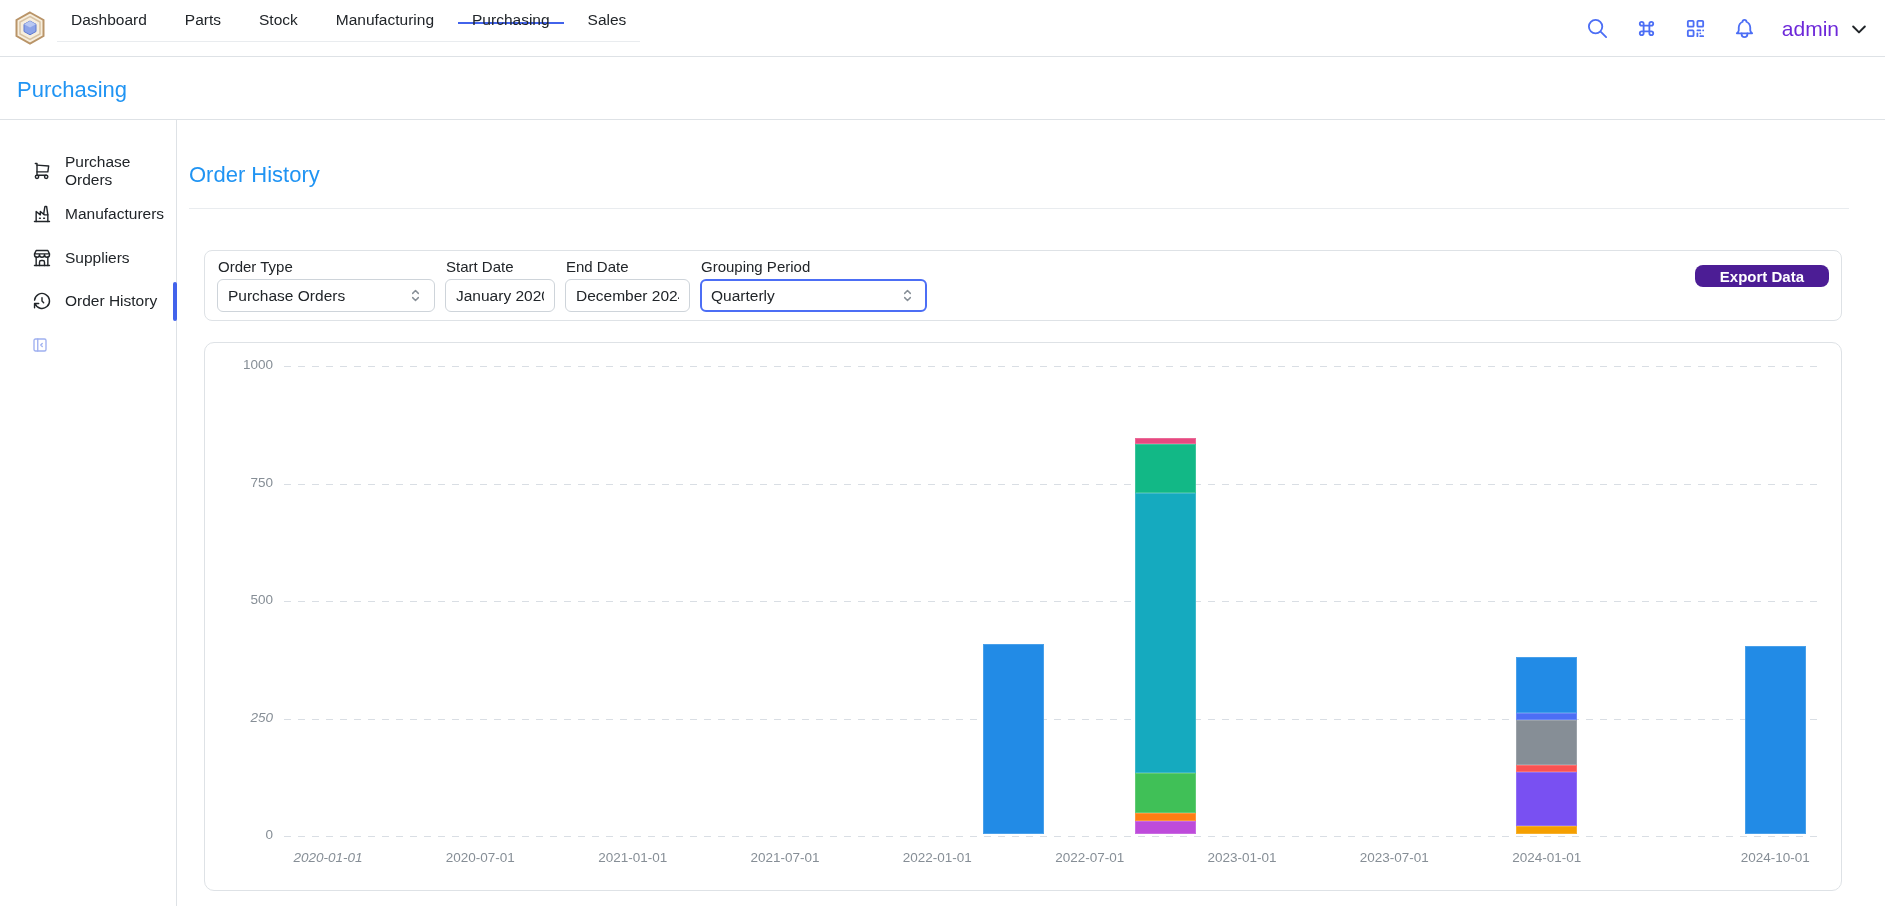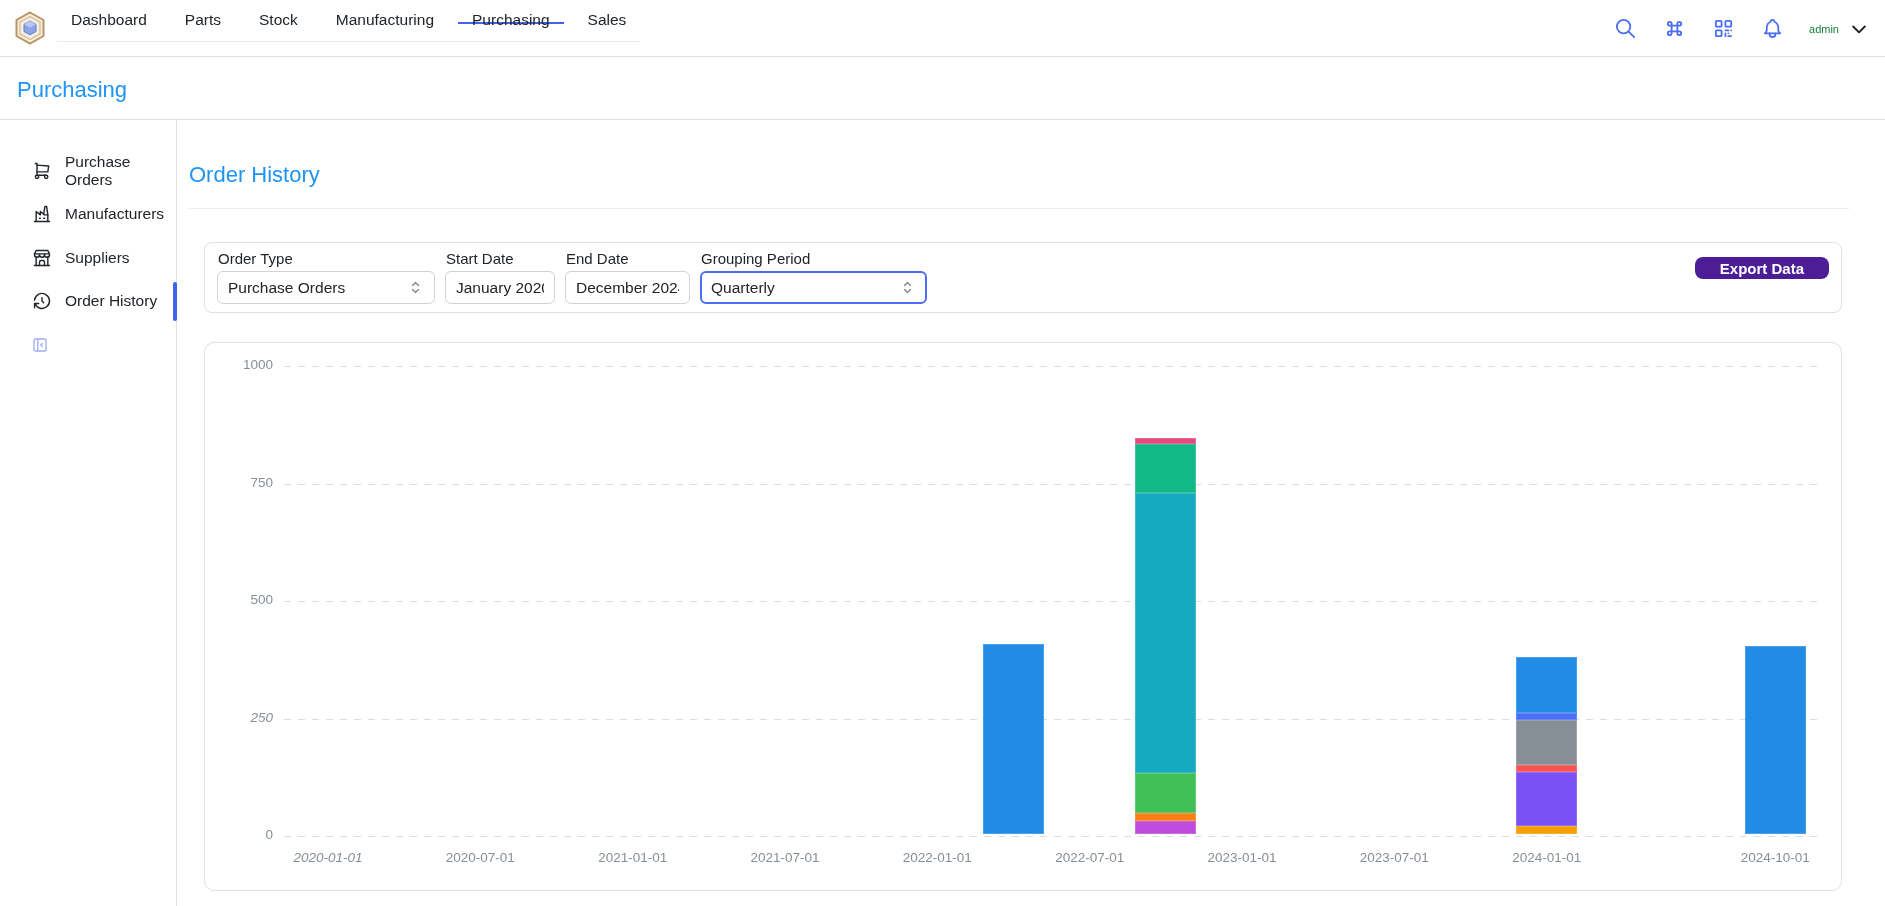--- a/index.html
+++ b/index.html
@@ -15,21 +15,21 @@
           border-bottom:1px solid #e9ecef; }
   .tab { height:24px; line-height:40px; padding:0 14px; font-size:15.5px; color:#212529;
          cursor:pointer; border-bottom:2.5px solid transparent; }
   .tab.active { border-bottom-color:#4263eb; }
   .hdr-right { position:absolute; right:16px; top:0; height:57px; display:flex;
                align-items:center; gap:25px; }
   .icon-btn { width:24px; height:24px; color:#4c6ef5; cursor:pointer; display:flex;
               align-items:center; justify-content:center; }
   .icon-btn svg { width:23px; height:23px; }
   .user-menu { display:flex; align-items:center; gap:10px; cursor:pointer; }
-  .user-name { font-size:11px; color:#15803d; }
+  .user-name { font-size:21px; color:#6d28d9; }
   .user-chevron { width:20px; height:20px; color:#212529; }
 
   
   .titlebar { position:absolute; top:57px; left:0; right:0; height:63px;
               border-bottom:1px solid #dee2e6; }
   .page-title { position:absolute; left:17px; top:20px; font-size:22px; font-weight:500;
                 color:#2094f3; }
 
   
   .sidebar { position:absolute; top:120px; left:0; bottom:0; width:177px;
@@ -45,21 +45,21 @@
   .collapse-btn svg { width:18px; height:18px; }
 
   
   .main { position:absolute; left:177px; top:120px; right:0; bottom:0; }
   .panel-title { position:absolute; left:12px; top:42px; font-size:22px; font-weight:500;
                  color:#2094f3; }
   .panel-divider { position:absolute; left:12px; right:36px; top:88px; height:0;
                    border-top:1px solid #e9ecef; }
 
   
-  .filter-card { position:absolute; left:27px; top:122px; width:1638px; height:71px;
+  .filter-card { position:absolute; left:27px; top:130px; width:1638px; height:71px;
                  border:1px solid #dee2e6; border-radius:8px; background:#fff;
                  display:flex; padding:5px 12px; gap:10px; }
   .field label { display:block; font-size:15px; color:#212529; margin:2px 0 4px 1px; }
   .control { height:33px; border:1px solid #ced4da; border-radius:6px; background:#fff;
              display:flex; align-items:center; padding:0 10px; font-size:15.5px;
              color:#212529; cursor:pointer; }
   .control input { border:none; outline:none; width:100%; font-size:15.5px;
                    font-family:"Liberation Sans", sans-serif; color:#212529; background:transparent; }
   .select { justify-content:space-between; }
   .select .sel-ico { width:17px; height:17px; color:#868e96; flex:0 0 auto; margin-left:8px; }

